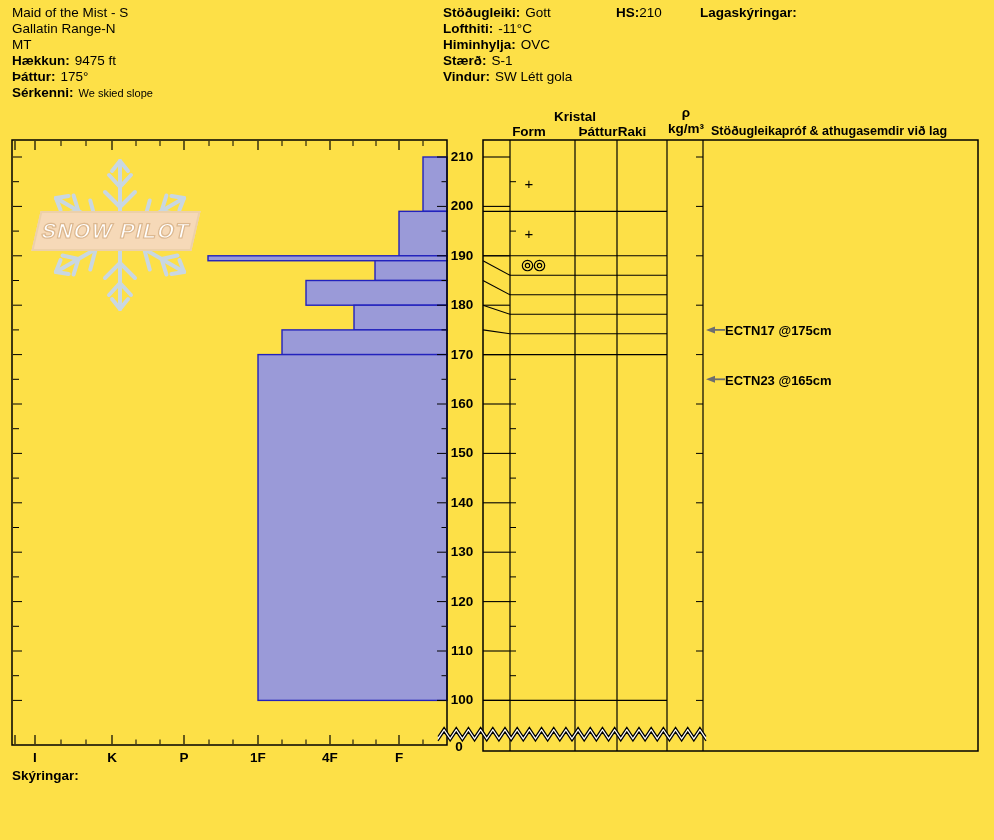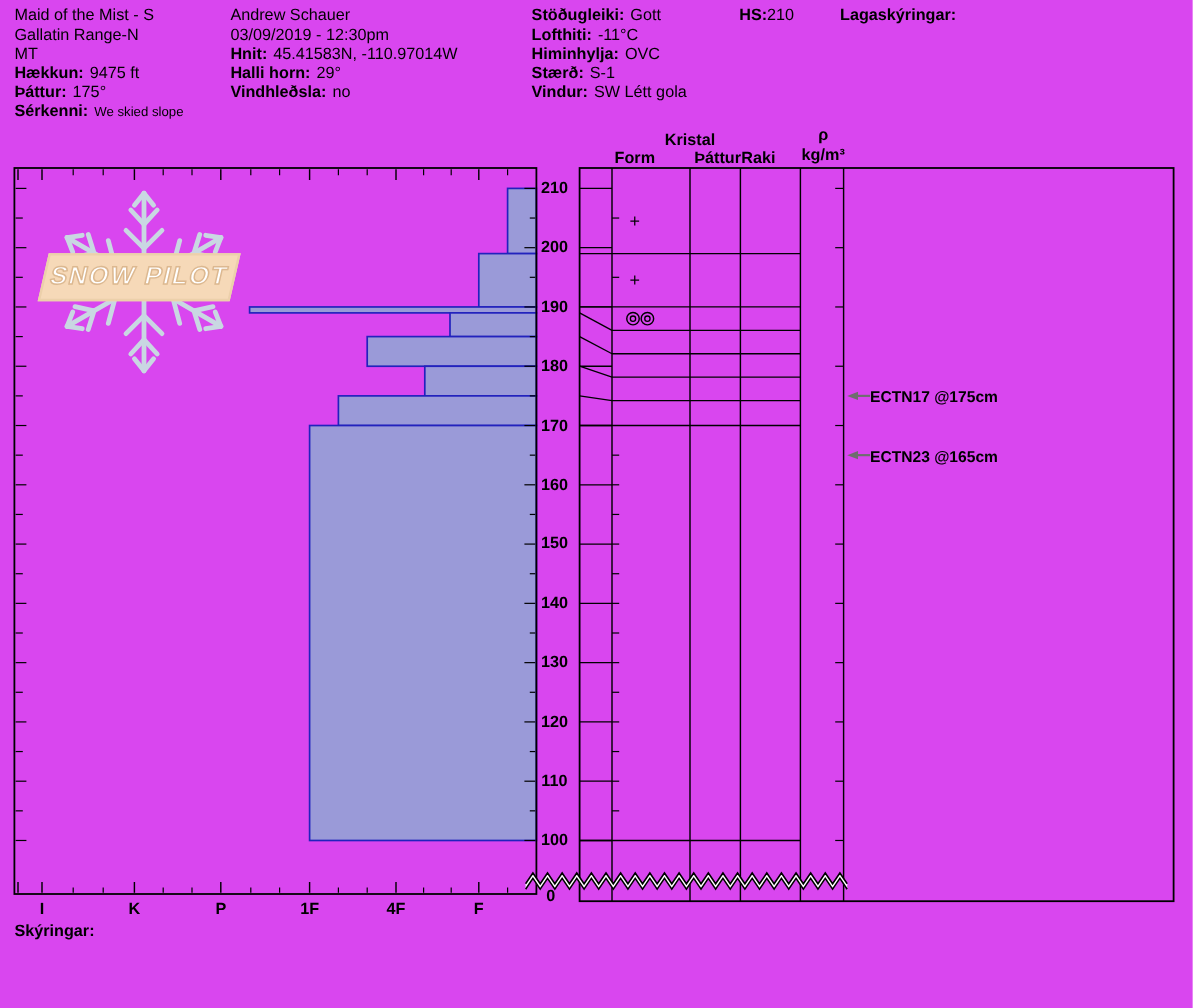--- a/index.html
+++ b/index.html
@@ -1,16 +1,16 @@
 <!DOCTYPE html>
 <html><head>
 <meta charset="utf-8">
 <style>
   html,body{margin:0;padding:0;background:#fff;}
-  #page{position:relative;width:994px;height:840px;background:#d946ef;overflow:hidden;
+  #page{position:relative;width:994px;height:840px;background:#fde047;overflow:hidden;
         font-family:"Liberation Sans",sans-serif;color:#000;font-size:13.5px;}
   .abs{position:absolute;}
   .hrow{line-height:16px;white-space:nowrap;}
   .hrow b{margin-right:5px;}
   .hrow .small{font-size:11px;}
   .nogap b{margin-right:0;}
   #watermark{z-index:1;}
   #chart-svg{position:absolute;left:0;top:0;z-index:2;pointer-events:none;}
   .overlay{z-index:3;}
   .depth-label{position:absolute;width:32px;text-align:center;font-weight:bold;font-size:13.5px;z-index:3;}
@@ -30,27 +30,20 @@
 
   <div class="abs overlay" style="left:12px;top:5px;">
     <div class="hrow"><span>Maid of the Mist - S</span></div>
     <div class="hrow"><span>Gallatin Range-N</span></div>
     <div class="hrow"><span>MT</span></div>
     <div class="hrow"><b>Hækkun:</b><span>9475 ft</span></div>
     <div class="hrow"><b>Þáttur:</b><span>175°</span></div>
     <div class="hrow"><b>Sérkenni:</b><span class="small">We skied slope</span></div>
   </div>
 
-  <div class="abs overlay" style="left:192px;top:5px;">
-    <div class="hrow"><span>Andrew Schauer</span></div>
-    <div class="hrow"><span>03/09/2019 - 12:30pm</span></div>
-    <div class="hrow"><b>Hnit:</b><span>45.41583N, -110.97014W</span></div>
-    <div class="hrow"><b>Halli horn:</b><span>29°</span></div>
-    <div class="hrow"><b>Vindhleðsla:</b><span>no</span></div>
-  </div>
 
   <div class="abs overlay" style="left:443px;top:5px;">
     <div class="hrow"><b>Stöðugleiki:</b><span>Gott</span></div>
     <div class="hrow"><b>Lofthiti:</b><span>-11°C</span></div>
     <div class="hrow"><b>Himinhylja:</b><span>OVC</span></div>
     <div class="hrow"><b>Stærð:</b><span>S-1</span></div>
     <div class="hrow"><b>Vindur:</b><span>SW Létt gola</span></div>
   </div>
 
   <div class="abs overlay hrow nogap" style="left:616px;top:5px;">
@@ -313,18 +306,19 @@
       <div class="testnote" style="left: 725px; top: 323.4px;">ECTN17 @175cm</div>
       <div class="testnote" style="left: 725px; top: 372.8px;">ECTN23 @165cm</div>
     </div>
 
   <div class="colhead" style="left:510px;top:109px;width:130px;">Kristal</div>
   <div class="colhead" style="left:494px;top:124px;width:70px;">Form</div>
   <div class="colhead" style="left:575px;top:124px;width:46px;">Þáttur</div>
   <div class="colhead" style="left:611px;top:124px;width:42px;">Raki</div>
   <div class="colhead" style="left:668px;top:105px;width:36px;">ρ</div>
   <div class="colhead" style="left:662px;top:121px;width:48px;">kg/m³</div>
+  <div class="colhead" style="left:711px;top:124px;width:250px;text-align:left;font-size:12.5px;">Stöðugleikapróf &amp; athugasemdir við lag</div>
 
   <div class="depth-label" style="left:448px;top:739px;width:22px;">0</div>
 
   <div class="abs overlay" style="left:12px;top:768px;font-weight:bold;">Skýringar:</div>
 
 </div>
 
 </body></html>

